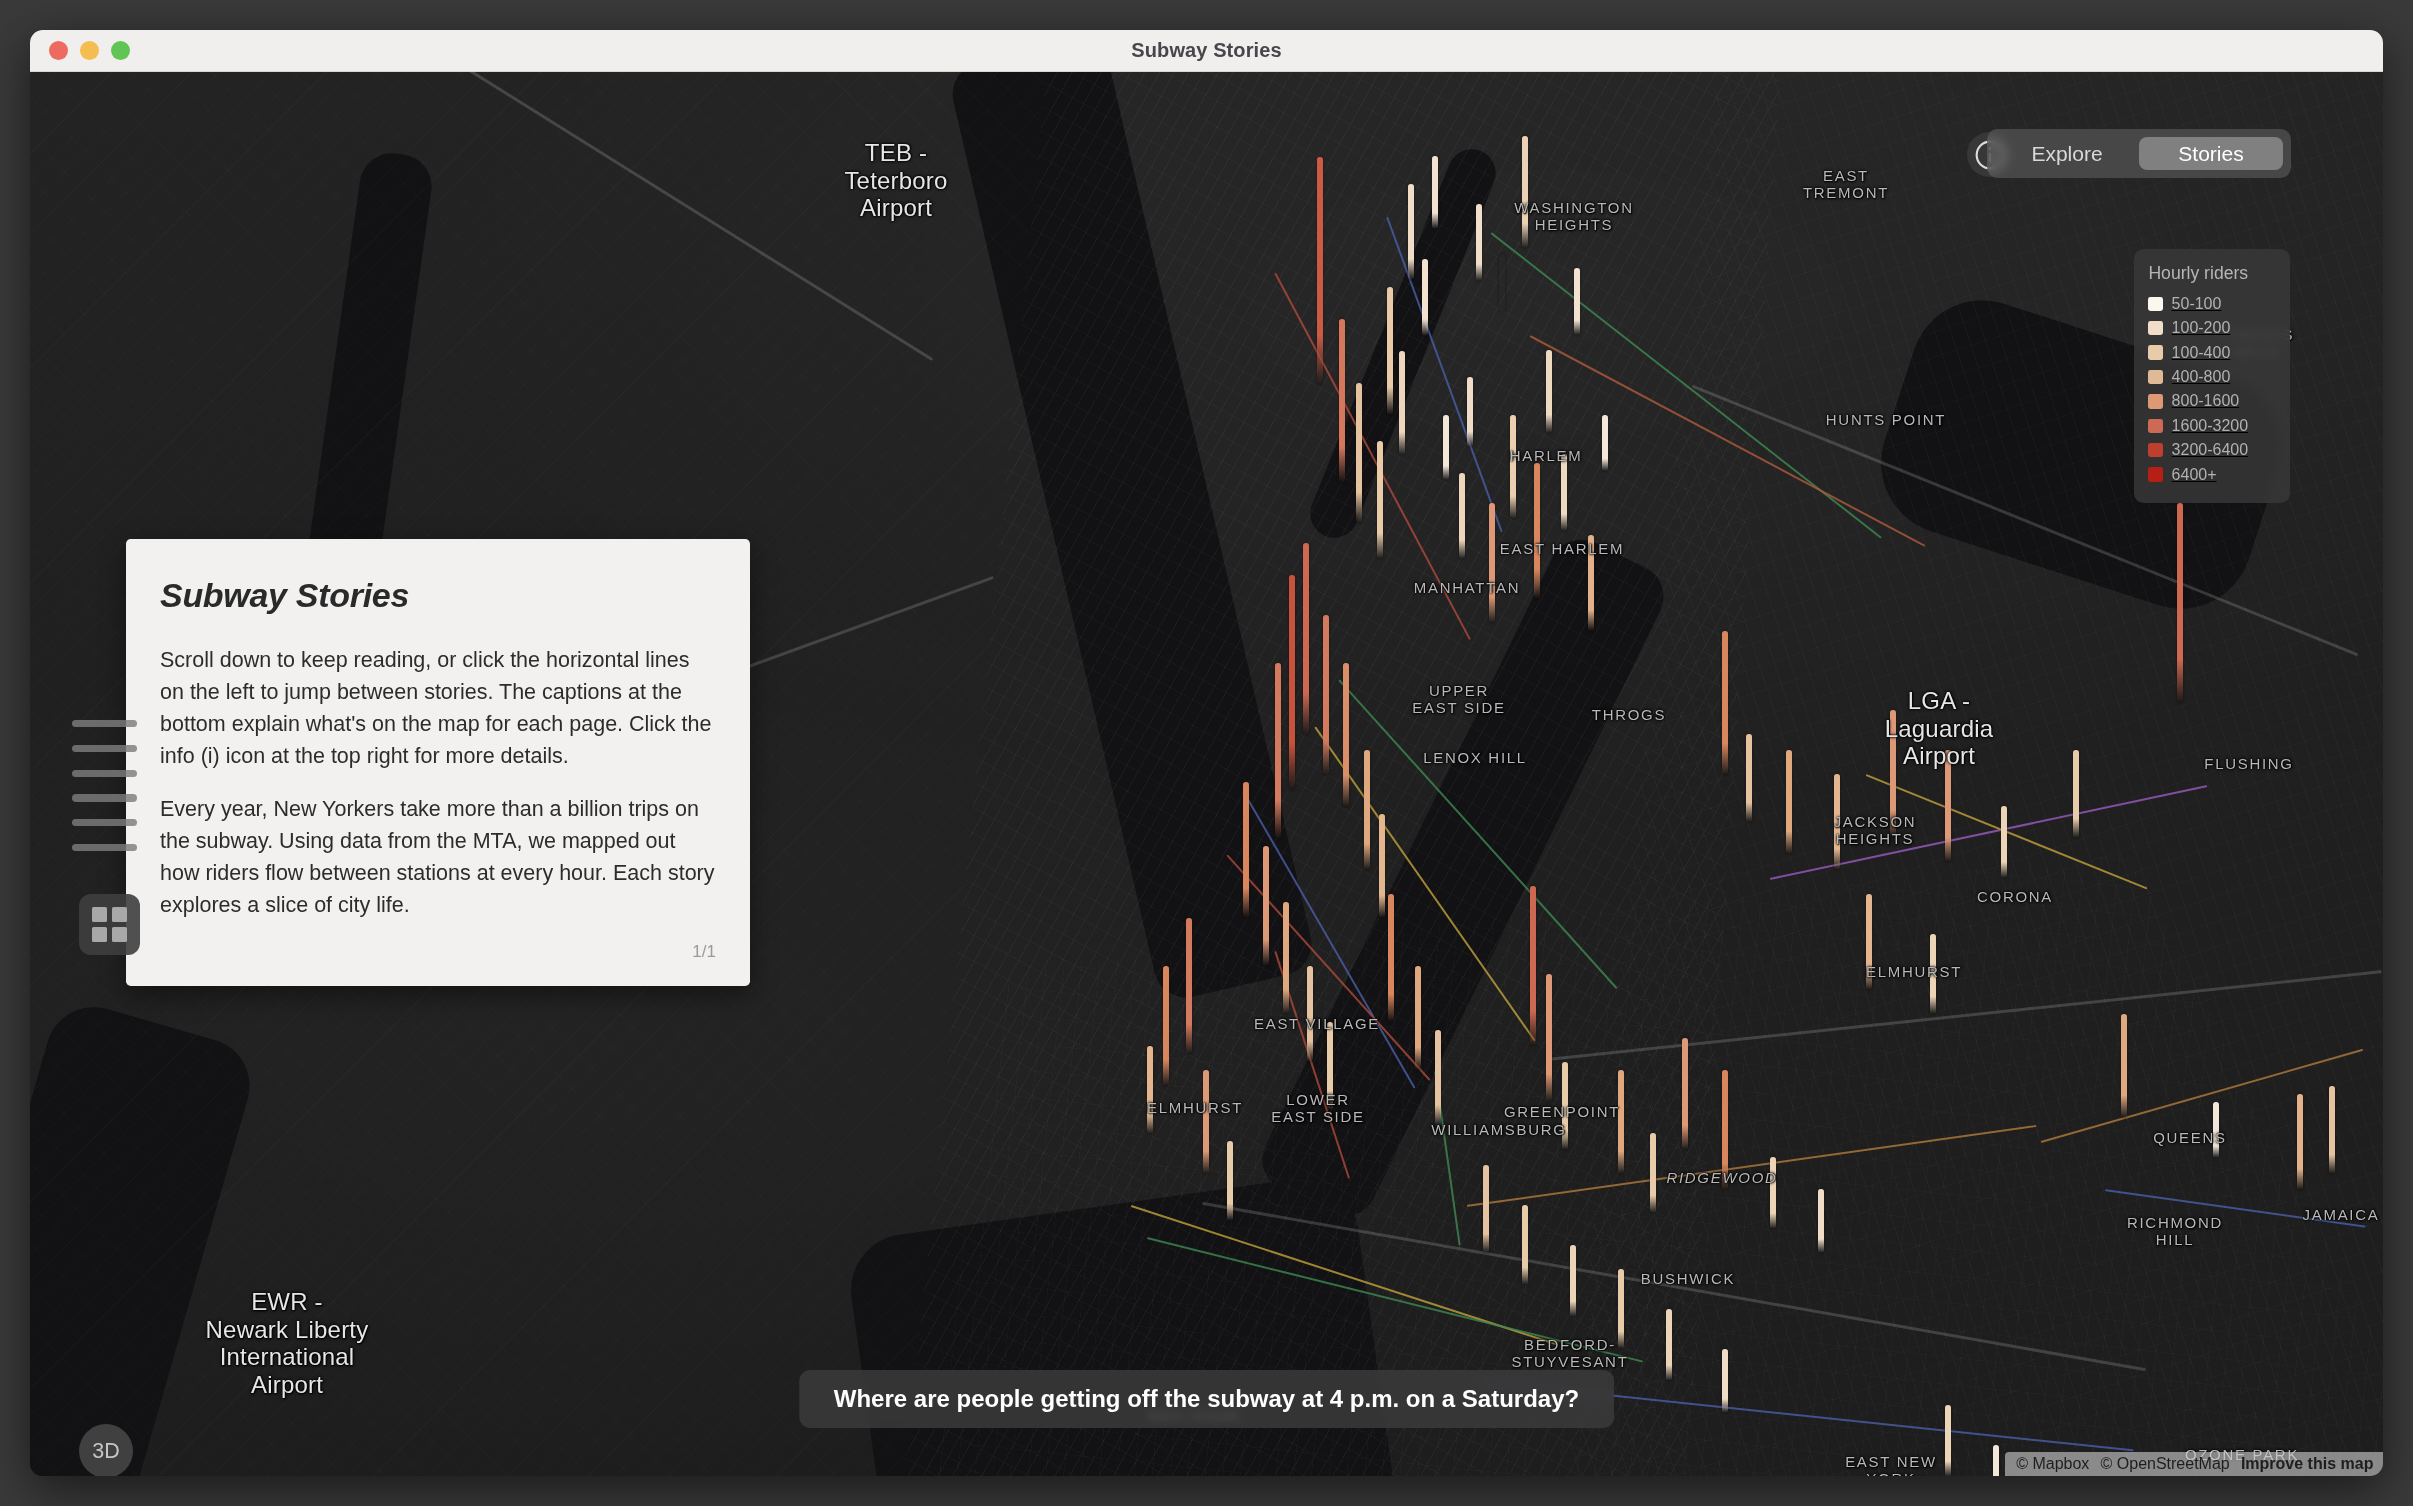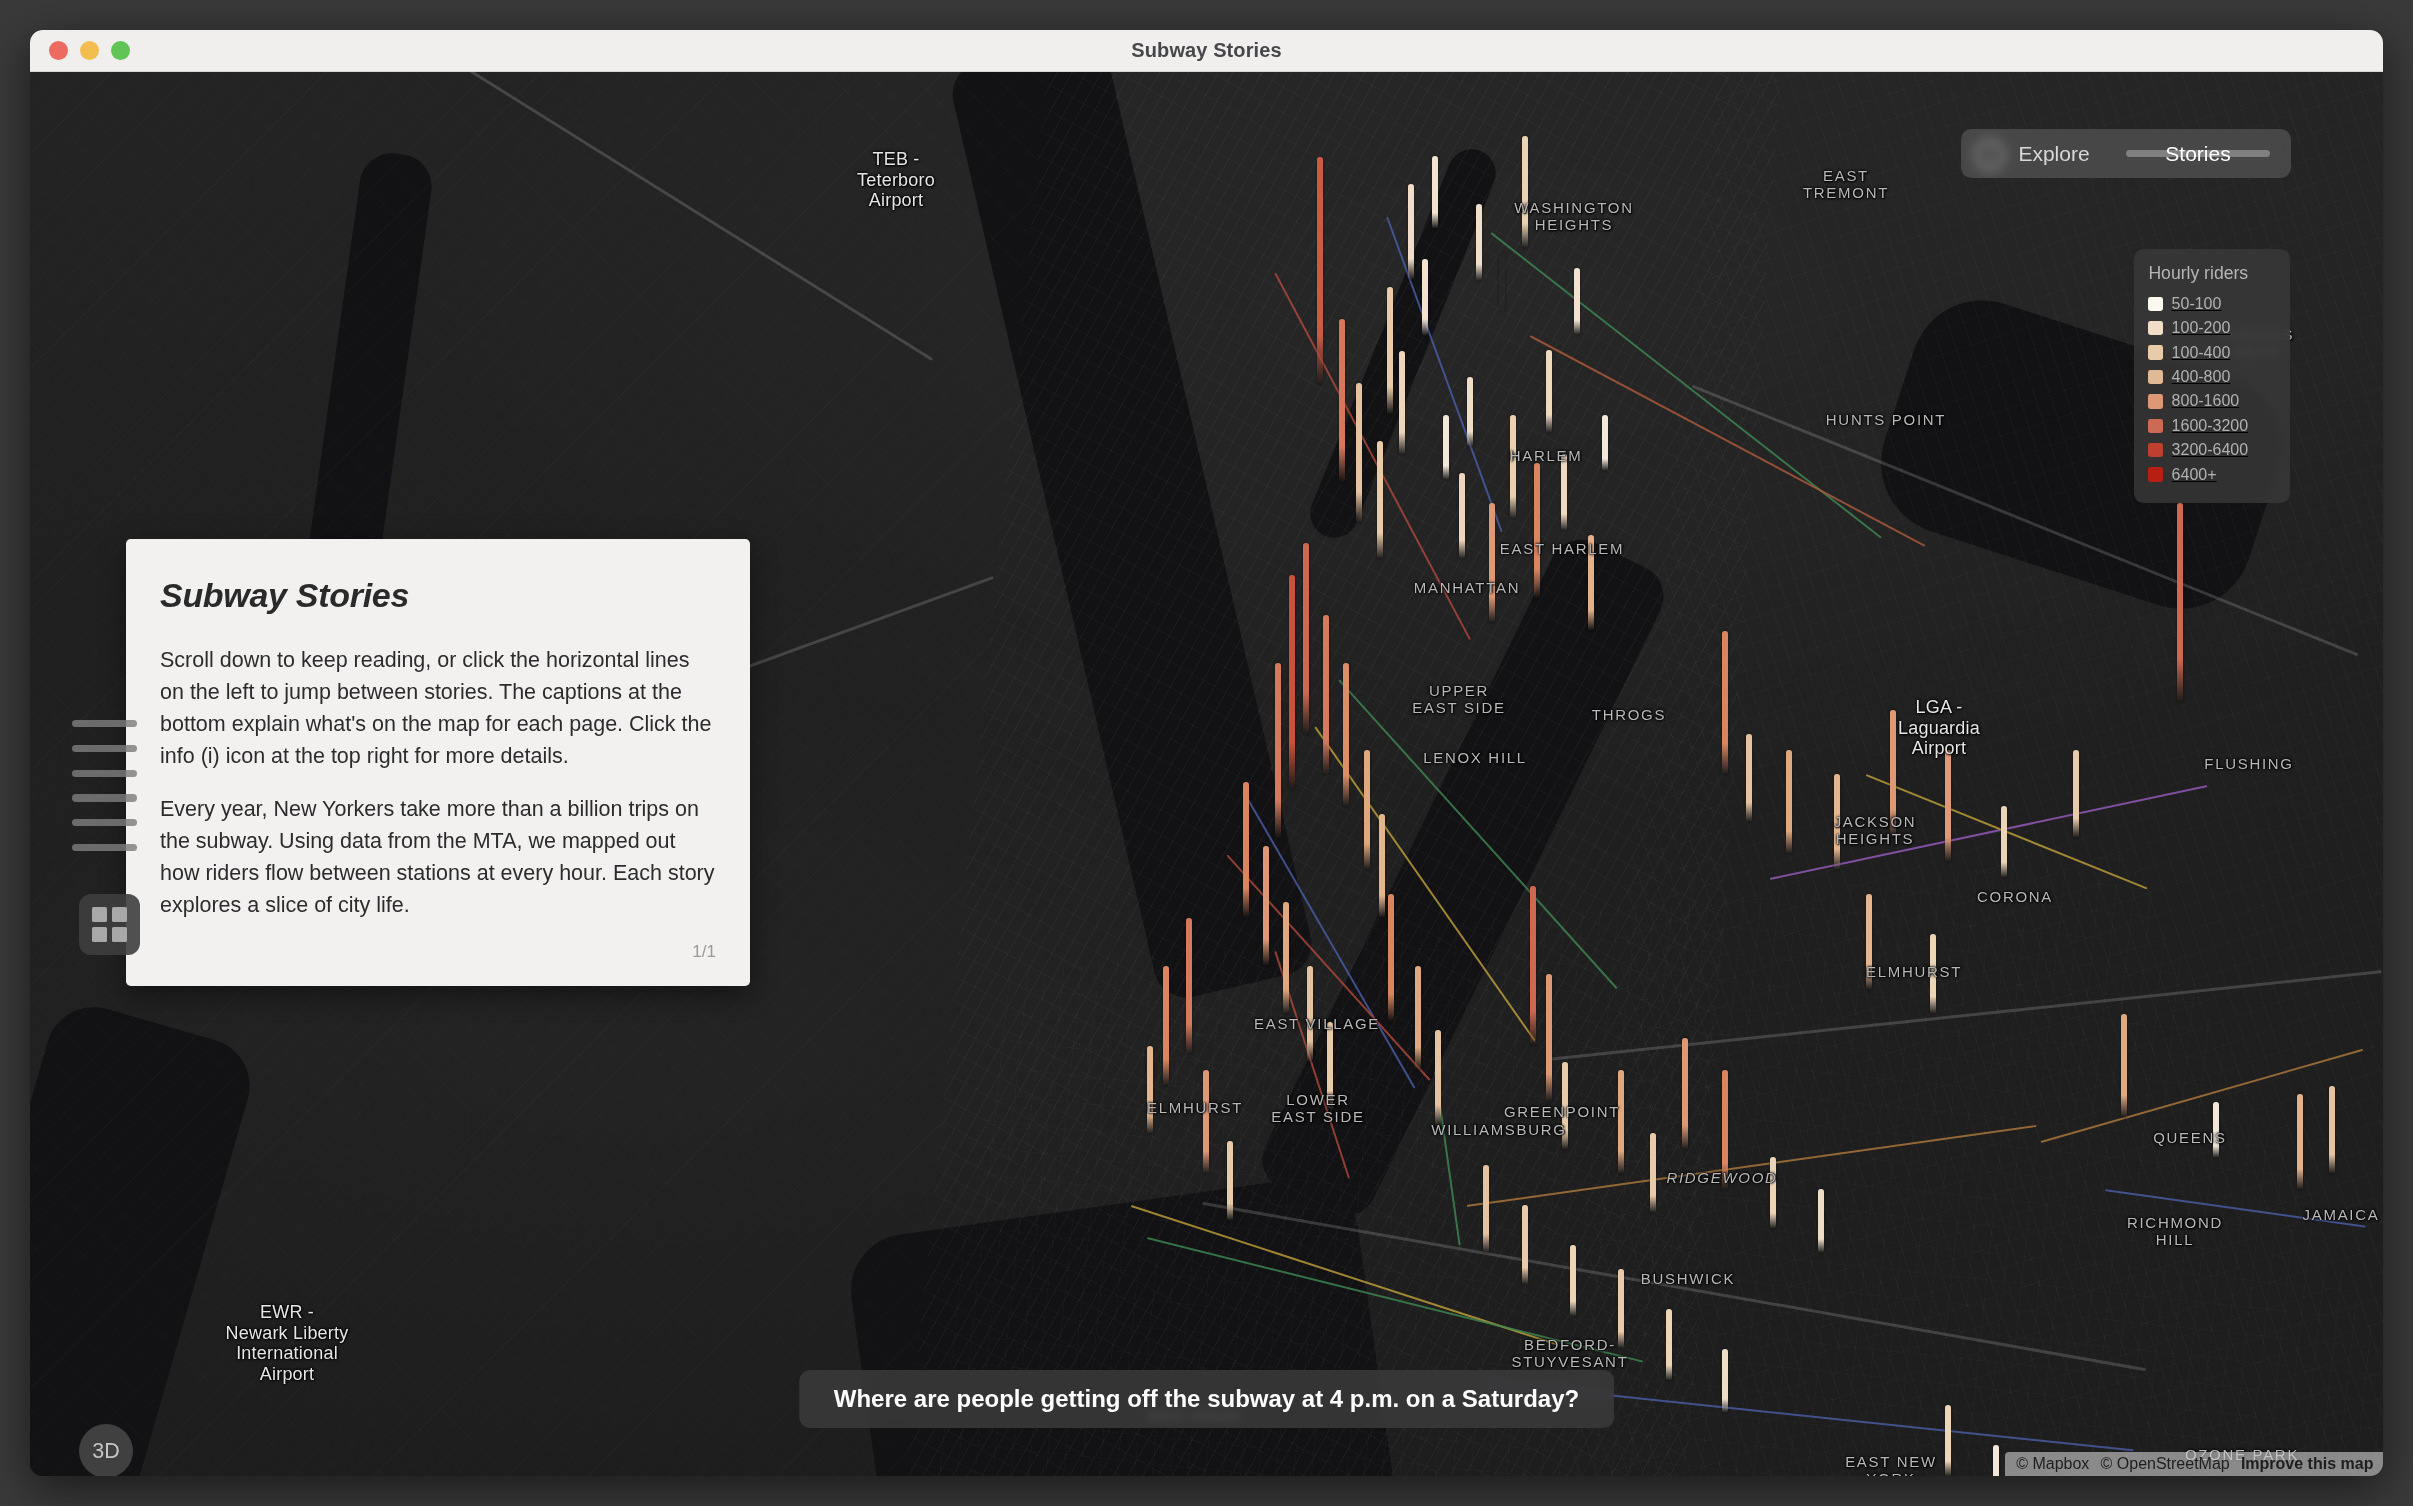--- a/index.html
+++ b/index.html
@@ -89,21 +89,21 @@
     font-size: 15px;
     letter-spacing: 1.7px;
     white-space: pre-line;
     text-align: center;
     transform: translate(-50%,-50%);
     text-shadow: 0 0 3.2px #000, 0 0 2.4px #000, 0.8px 0.8px 1.6px #000;
     pointer-events: none;
   }
   .maplabel.airport {
     color: #e6e6e6;
-    font-size: 18px;
+    font-size: 24px;
     letter-spacing: 0.2px;
     line-height: 1.15;
   }
 
   
   .bar {
     position: absolute;
     width: 5.6px;
     border-radius: 2.8px;
     transform-origin: 50% 100%;
@@ -120,21 +120,21 @@
     background: rgba(60,60,60,.78);
     display: flex; align-items: center; justify-content: center;
     cursor: pointer;
   }
   #info-btn svg { width: 32px; height: 32px; }
   #segmented {
     position: absolute; right: 92px; top: 57px;
     height: 49px;
     background: rgba(92,92,92,.62);
     border-radius: 10.4px;
-    display: flex; padding: 21px;
+    display: flex; padding: 8px;
     backdrop-filter: blur(4.8px);
   }
   .seg {
     display: flex; align-items: center; justify-content: center;
     padding: 0 29px; border-radius: 8px;
     font-size: 21px; color: #d9d9d9; cursor: pointer;
     min-width: 144px;
   }
   .seg.active { background: rgba(150,150,150,.72); color: #fff; }
 

